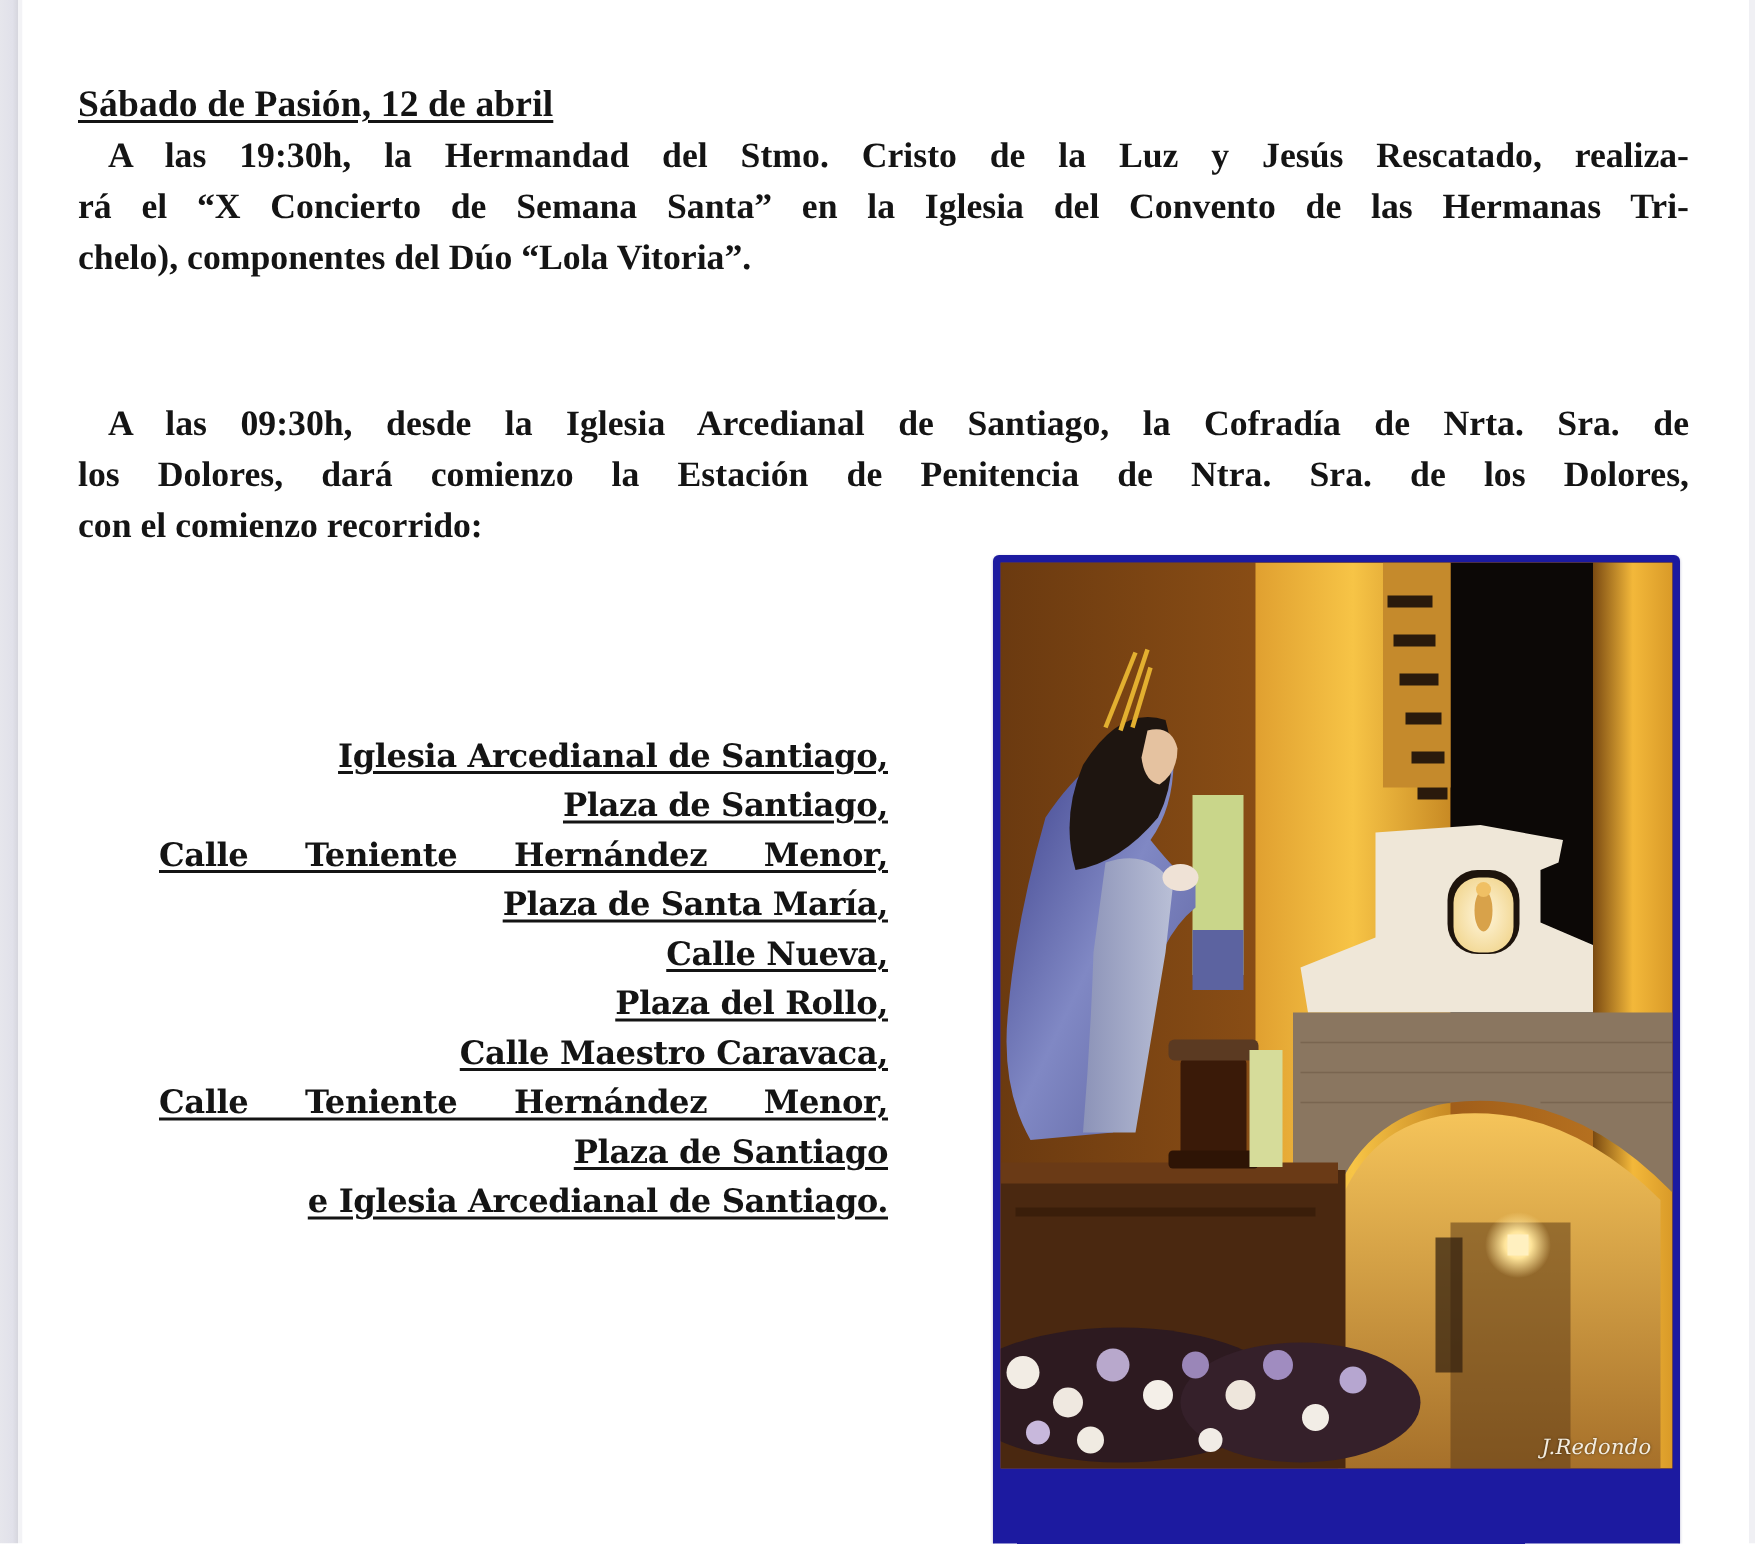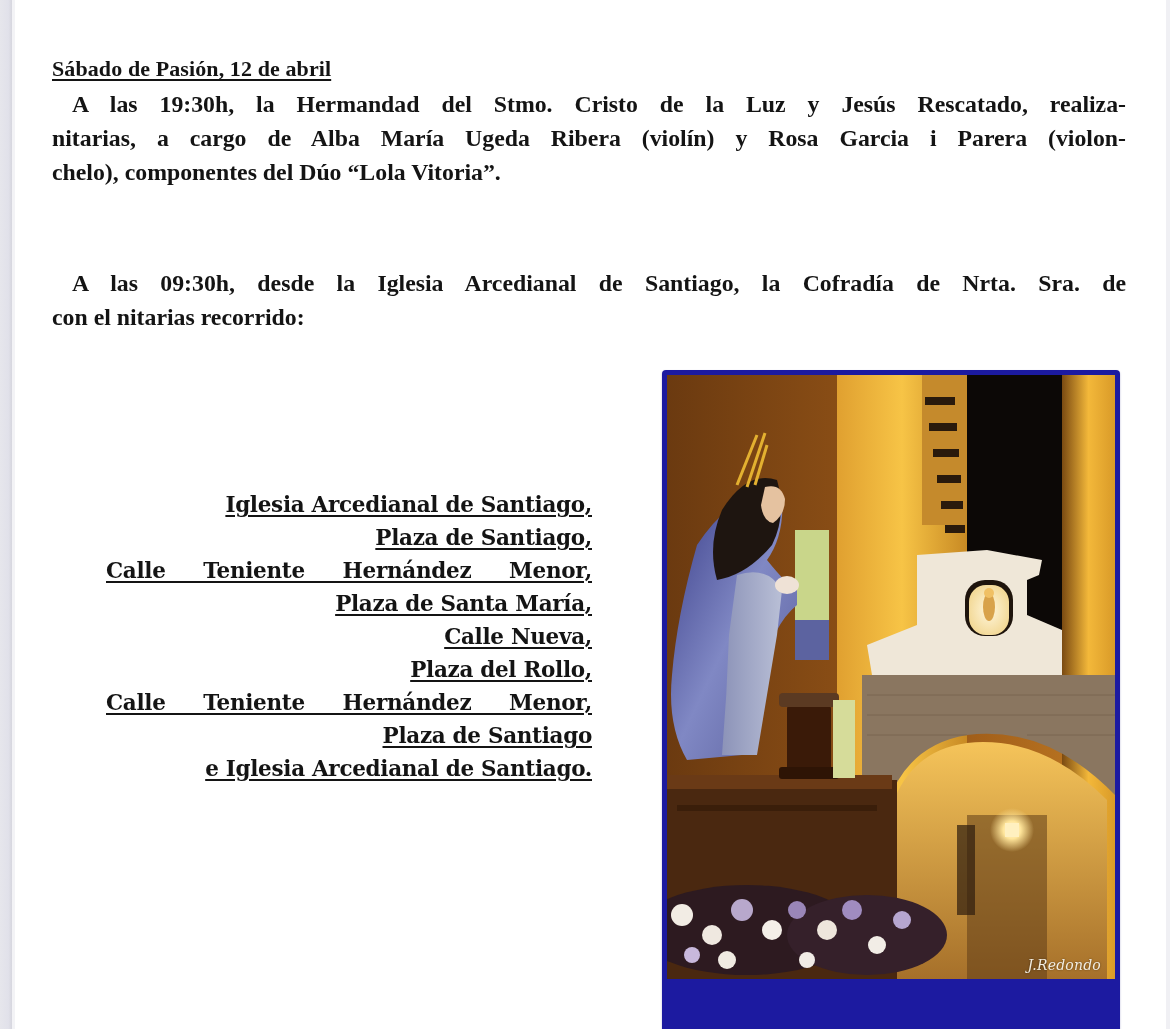--- a/index.html
+++ b/index.html
@@ -37,21 +37,21 @@
       position: absolute;
       left: 15px; top: 0;
       width: 1151px; height: 1029px;
       background: #ffffff;
     }
     .section-title {
       position: absolute;
       left: 52px; top: 56px;
       font-family: "Liberation Serif", "DejaVu Serif", serif;
       font-weight: bold;
-      font-size: 22px;
+      font-size: 25px;
       text-decoration: underline;
       text-underline-offset: 3px;
       letter-spacing: 0.1px;
       white-space: nowrap;
     }
     .para {
       position: absolute;
       left: 52px;
       width: 1074px;
       font-family: "Liberation Serif", "DejaVu Serif", serif;
@@ -130,36 +130,38 @@
 <div class="left-strip"></div>
 <div class="left-strip-edge"></div>
 <div class="right-strip"></div>
 
 <div class="page"></div>
 
 <div class="section-title">Sábado de Pasión, 12 de abril</div>
 
 <div class="para" id="para1">
   <span class="line indent"><span class="strong-time">A las 19:30h</span><span>, la Hermandad del Stmo. Cristo de la Luz y Jesús Rescatado, realiza-</span></span>
-  <span class="line">nitarias, a cargo de Alba María Ugeda Ribera (violín) y Rosa Garcia i Parera (violon-</span>
+  <span class="line">rá el “X Concierto de Semana Santa” en la Iglesia del Convento de las Hermanas Tri-</span>
   <span class="line last">chelo), componentes del Dúo “Lola Vitoria”.</span>
 </div>
 
 <div class="para" id="para2">
   <span class="line indent"><span class="strong-time">A las 09:30h</span><span>, desde la Iglesia Arcedianal de Santiago, la Cofradía de Nrta. Sra. de</span></span>
-  <span class="line last">con el nitarias recorrido:</span>
+  <span class="line">los Dolores, dará comienzo la Estación de Penitencia de Ntra. Sra. de los Dolores,</span>
+  <span class="line last">con el comienzo recorrido:</span>
 </div>
 
 <div class="route">
   <span class="stop">Iglesia Arcedianal de Santiago,</span>
   <span class="stop">Plaza de Santiago,</span>
   <span class="stop justified">Calle Teniente Hernández Menor,</span>
   <span class="stop">Plaza de Santa María,</span>
   <span class="stop">Calle Nueva,</span>
   <span class="stop">Plaza del Rollo,</span>
+  <span class="stop">Calle Maestro Caravaca,</span>
   <span class="stop justified">Calle Teniente Hernández Menor,</span>
   <span class="stop">Plaza de Santiago</span>
   <span class="stop">e Iglesia Arcedianal de Santiago.</span>
 </div>
 
 <div class="photo-frame">
   <div class="photo">
     <svg width="448" height="604" viewBox="0 0 448 604" xmlns="http://www.w3.org/2000/svg">
       <defs>
         <linearGradient id="wallL" x1="0" y1="0" x2="1" y2="0">

